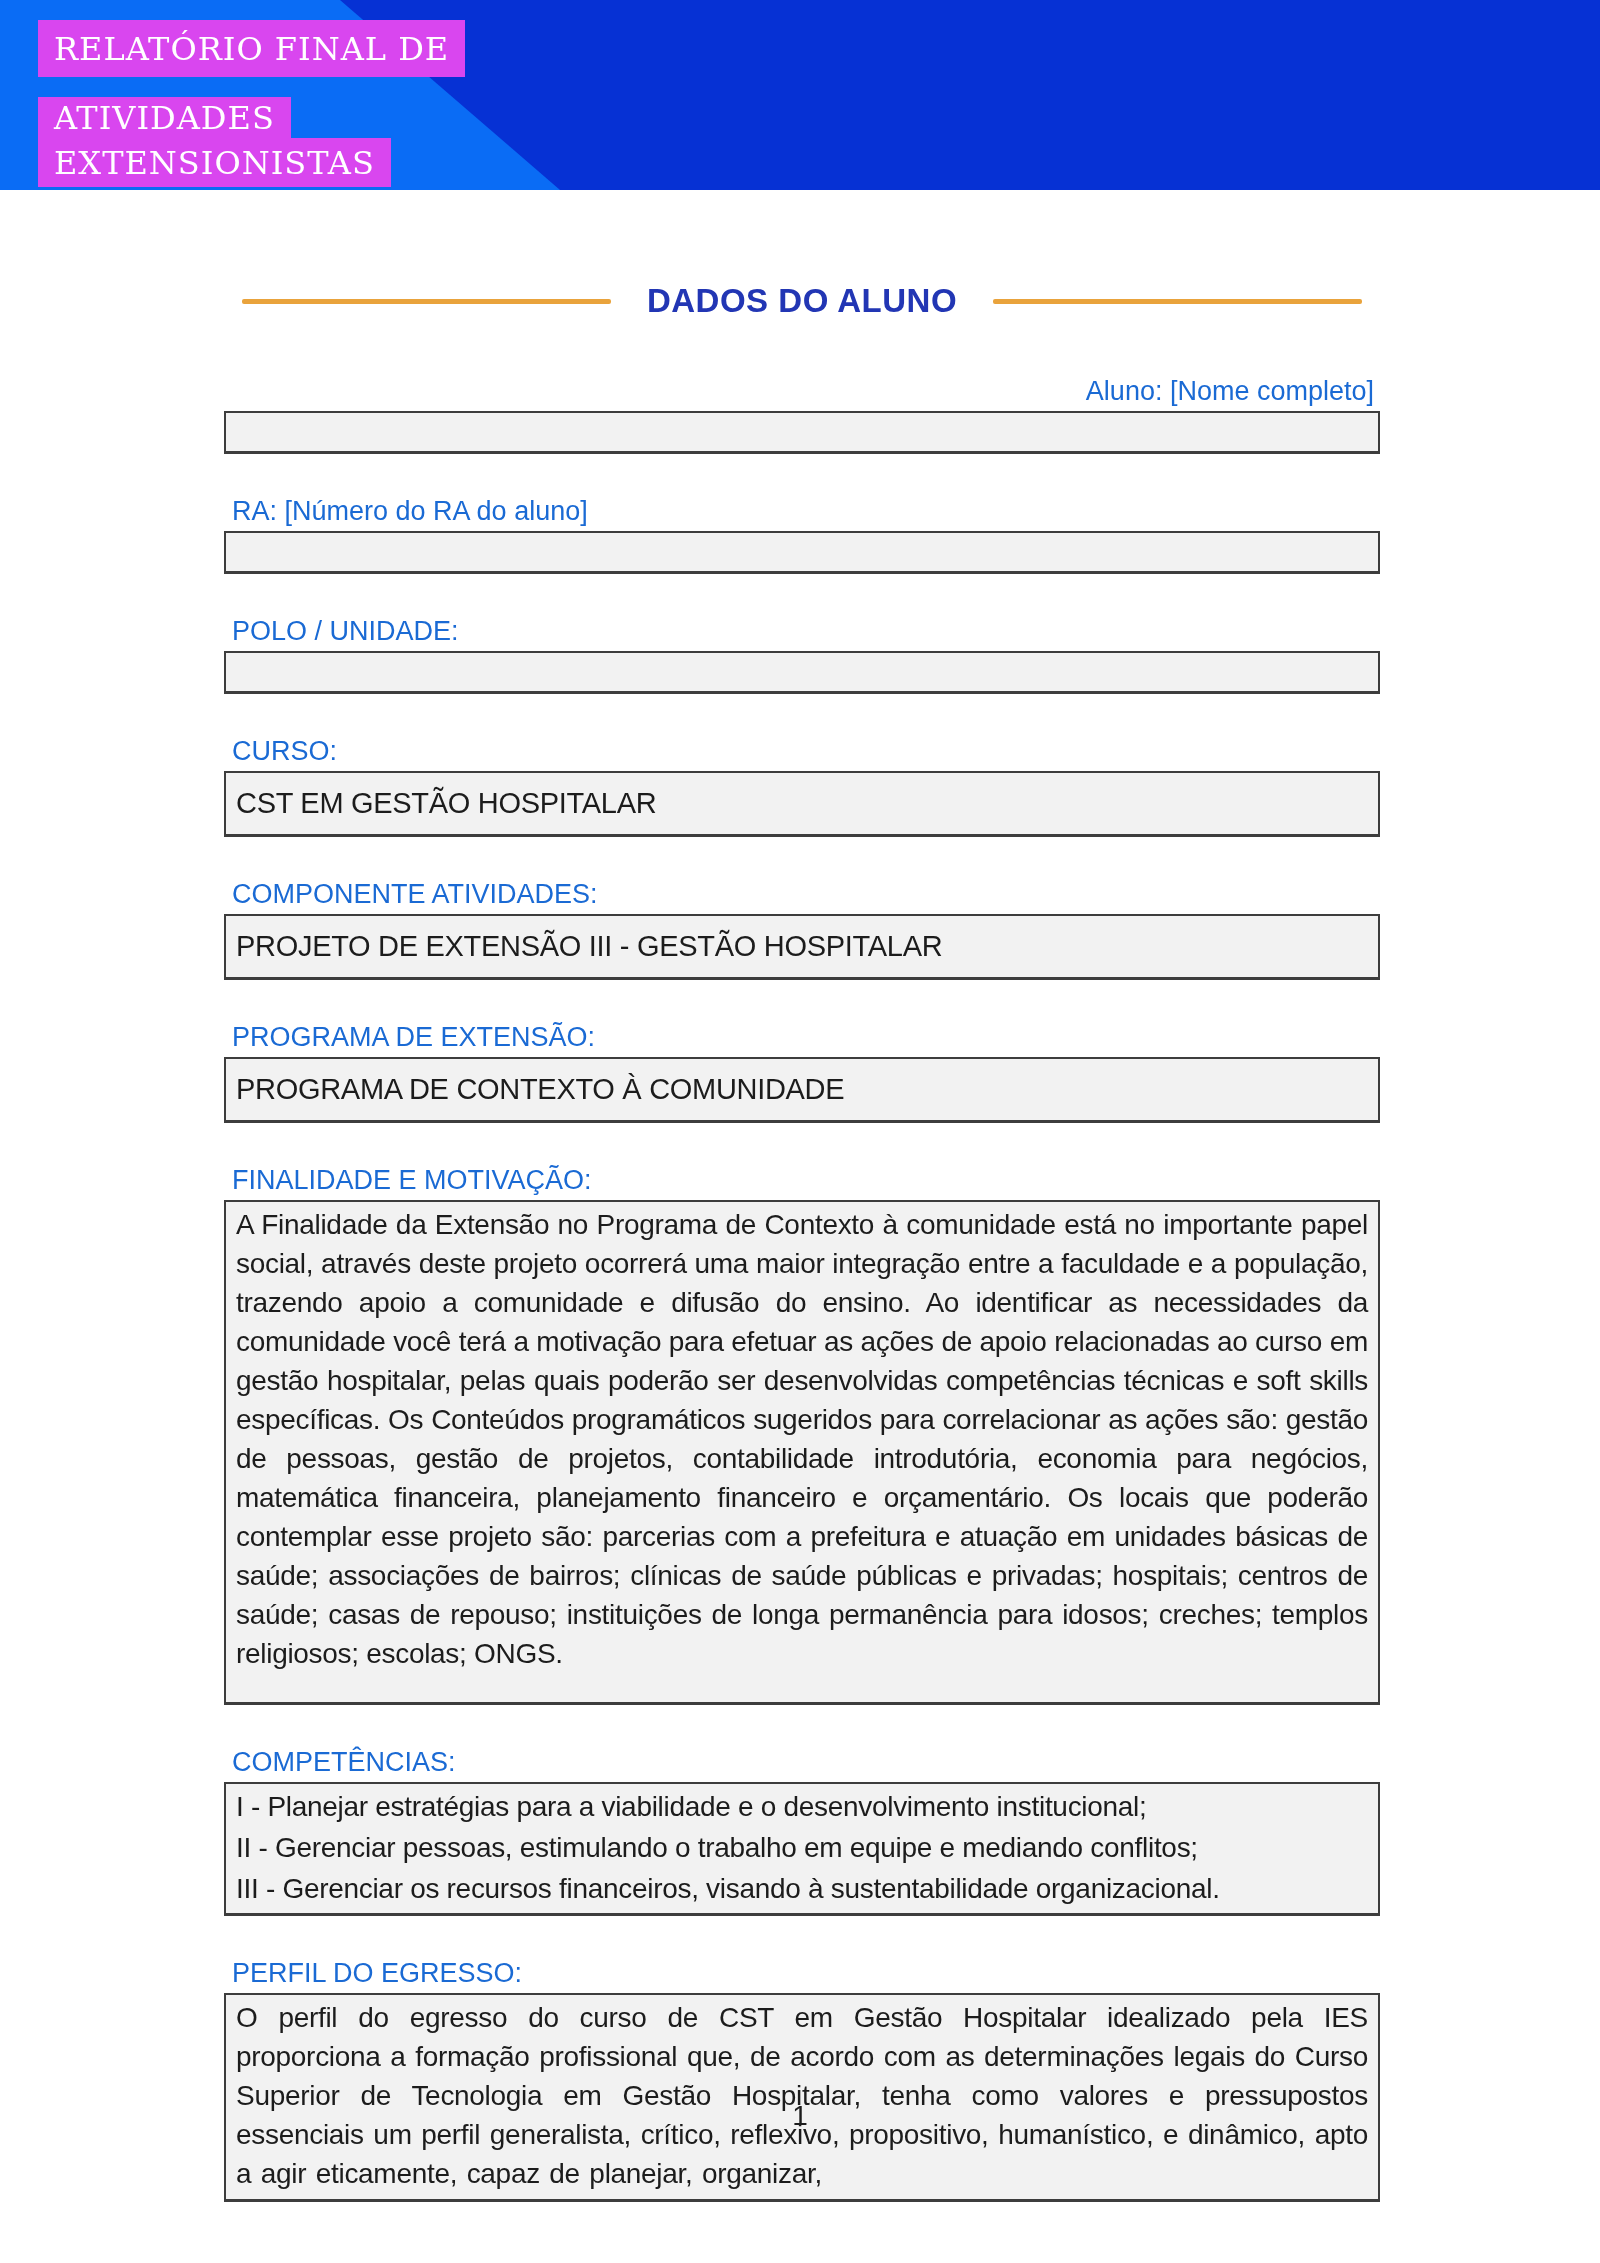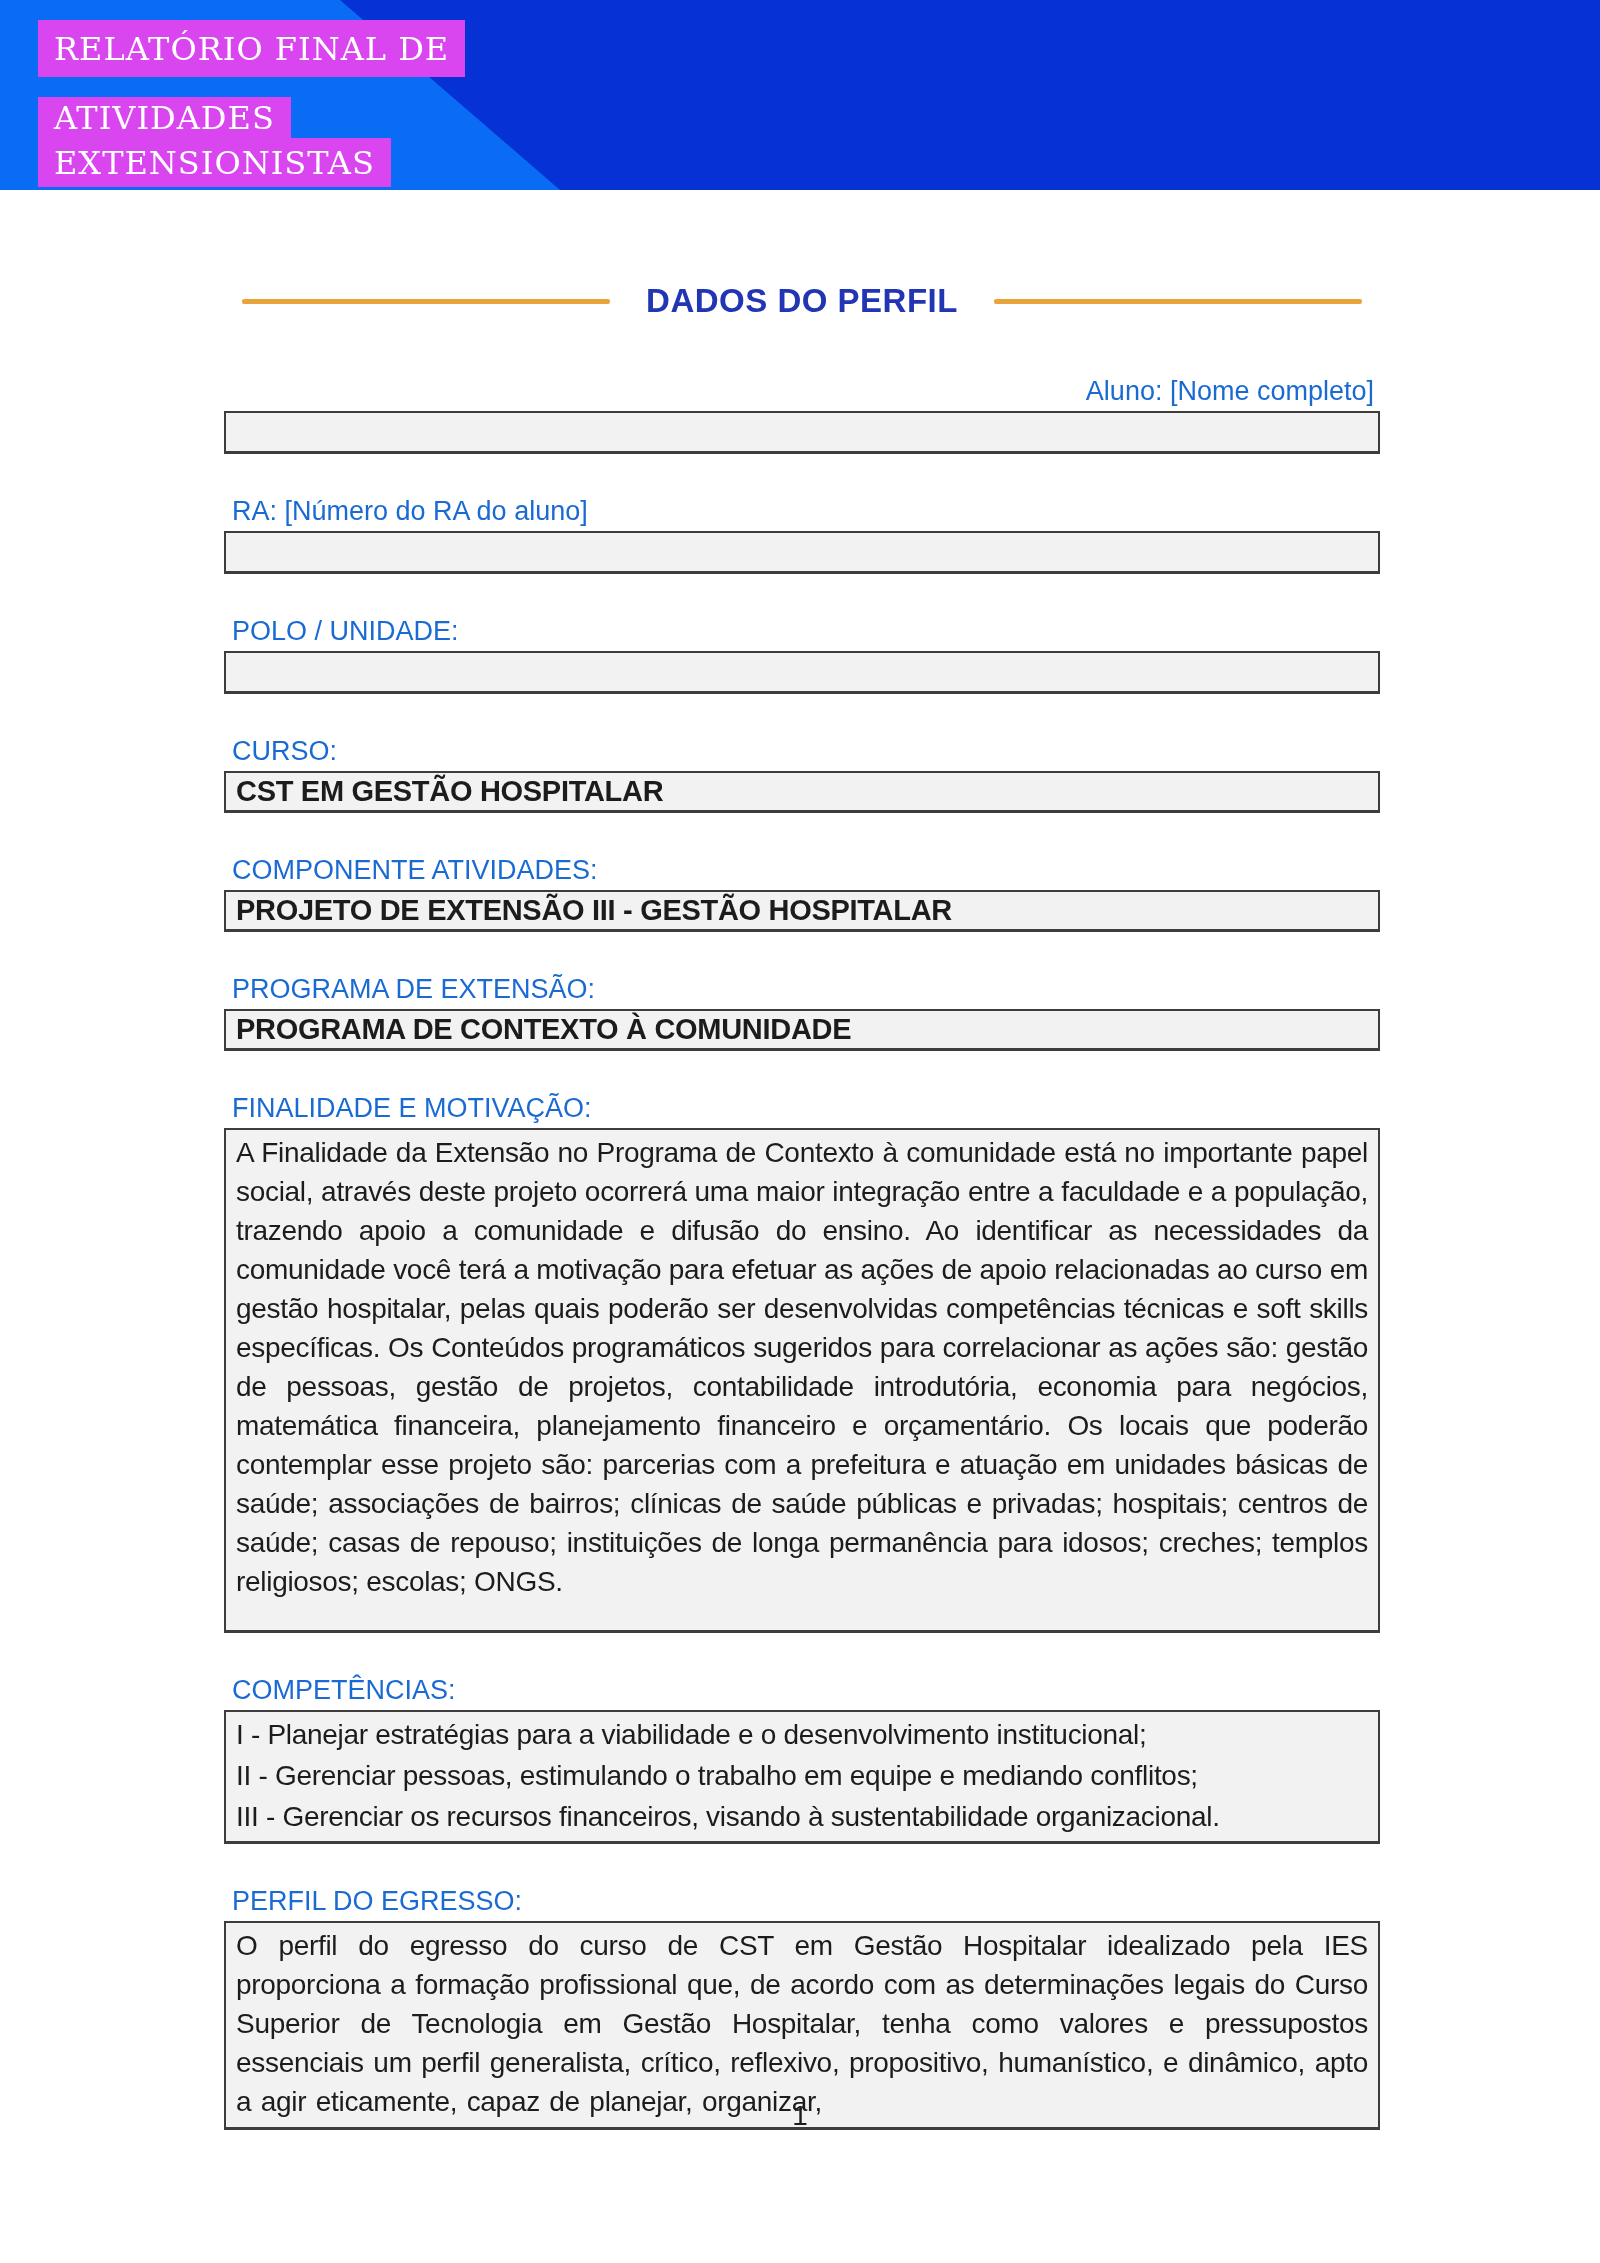--- a/index.html
+++ b/index.html
@@ -99,22 +99,22 @@
     border-bottom-width: 3px;
     width: 100%;
     color: #1C1C1C;
   }
   .box.empty { height: 43px; }
   .box.value {
     min-height: 42px;
     display: flex;
     align-items: center;
     font-size: 29px;
-    font-weight: bold;
-    padding: 2px 10px;
+    font-weight: normal;
+    padding: 14px 10px;
     letter-spacing: -0.3px;
   }
   .box.para {
     font-size: 28px;
     line-height: 39px;
     padding: 3px 10px 6px 10px;
     text-align: justify;
     letter-spacing: -0.3px;
   }
   .box.list {
@@ -149,21 +149,21 @@
       <div class="banner-row r1">RELATÓRIO FINAL DE</div>
       <div class="banner-row r2">ATIVIDADES</div>
       <div class="banner-row r3">EXTENSIONISTAS</div>
     </div>
   </div>
 
   <div class="content">
 
     <div class="title-row">
       <div class="title-line left"></div>
-      <div class="page-title">DADOS DO PERFIL</div>
+      <div class="page-title">DADOS DO ALUNO</div>
       <div class="title-line right"></div>
     </div>
 
     <div class="section first">
       <div class="field-label">Aluno: [Nome completo]</div>
       <div class="box empty"></div>
     </div>
 
     <div class="section">
       <div class="field-label">RA: [Número do RA do aluno]</div>

